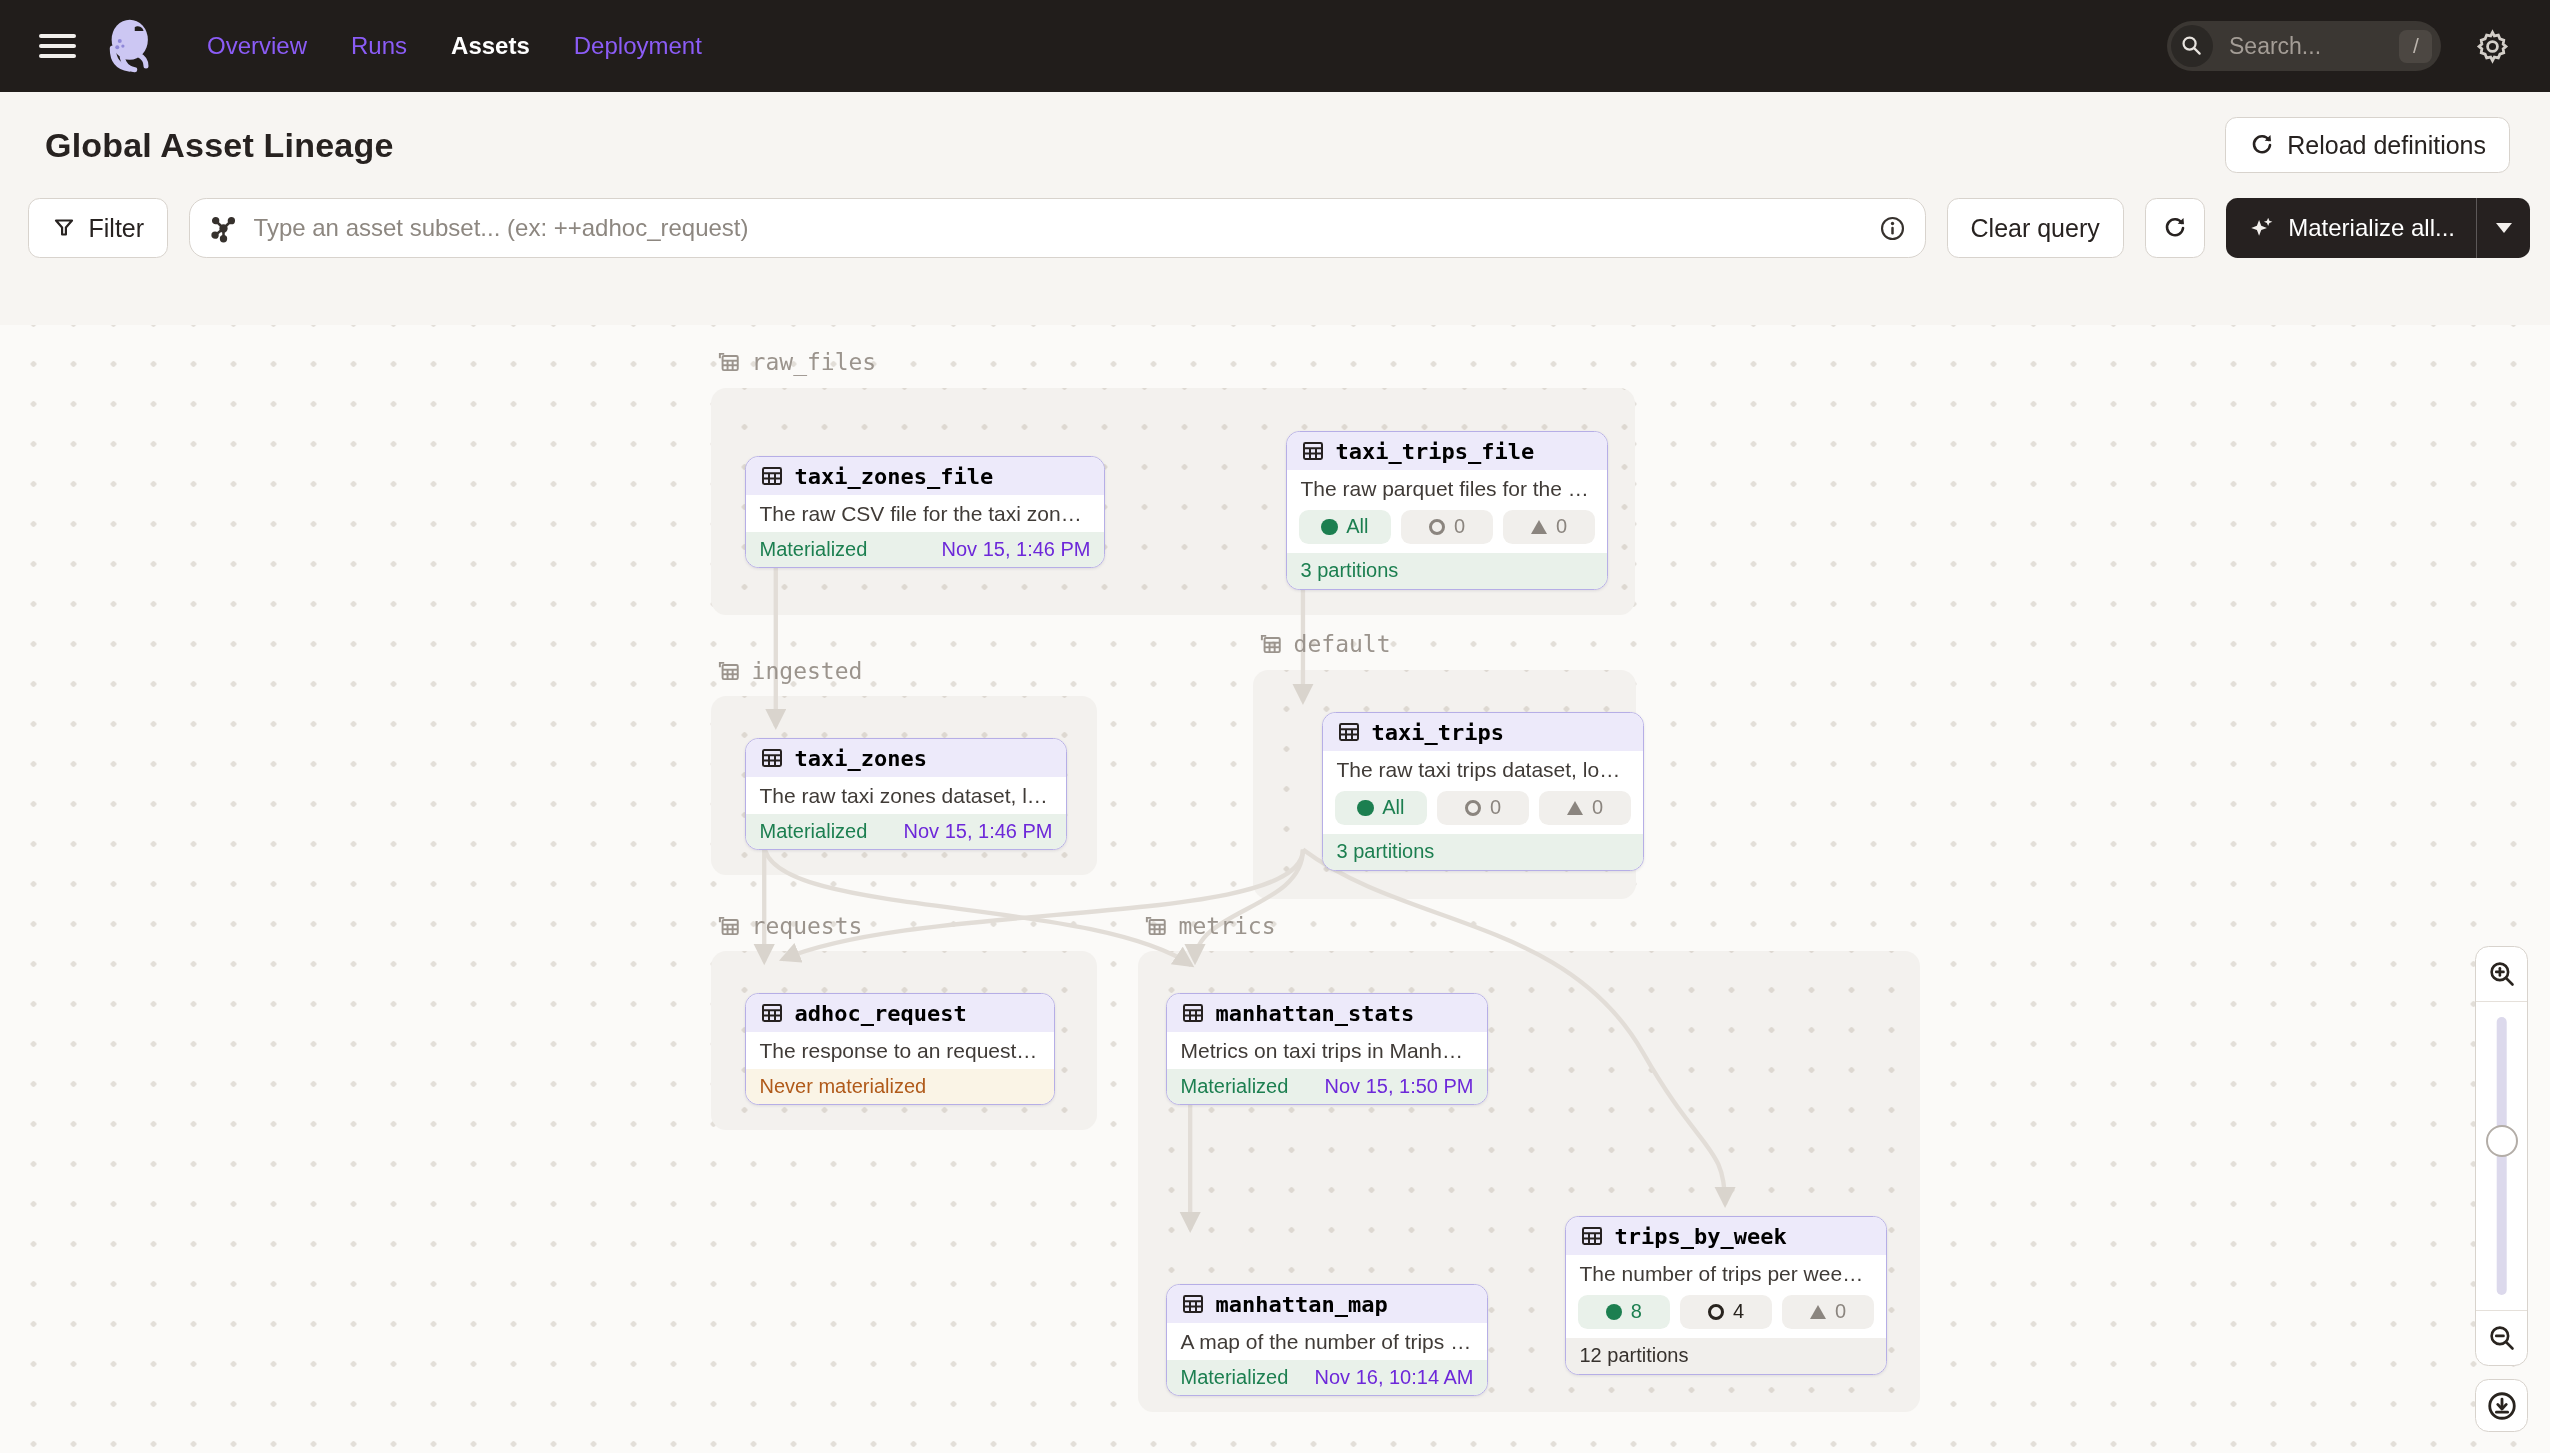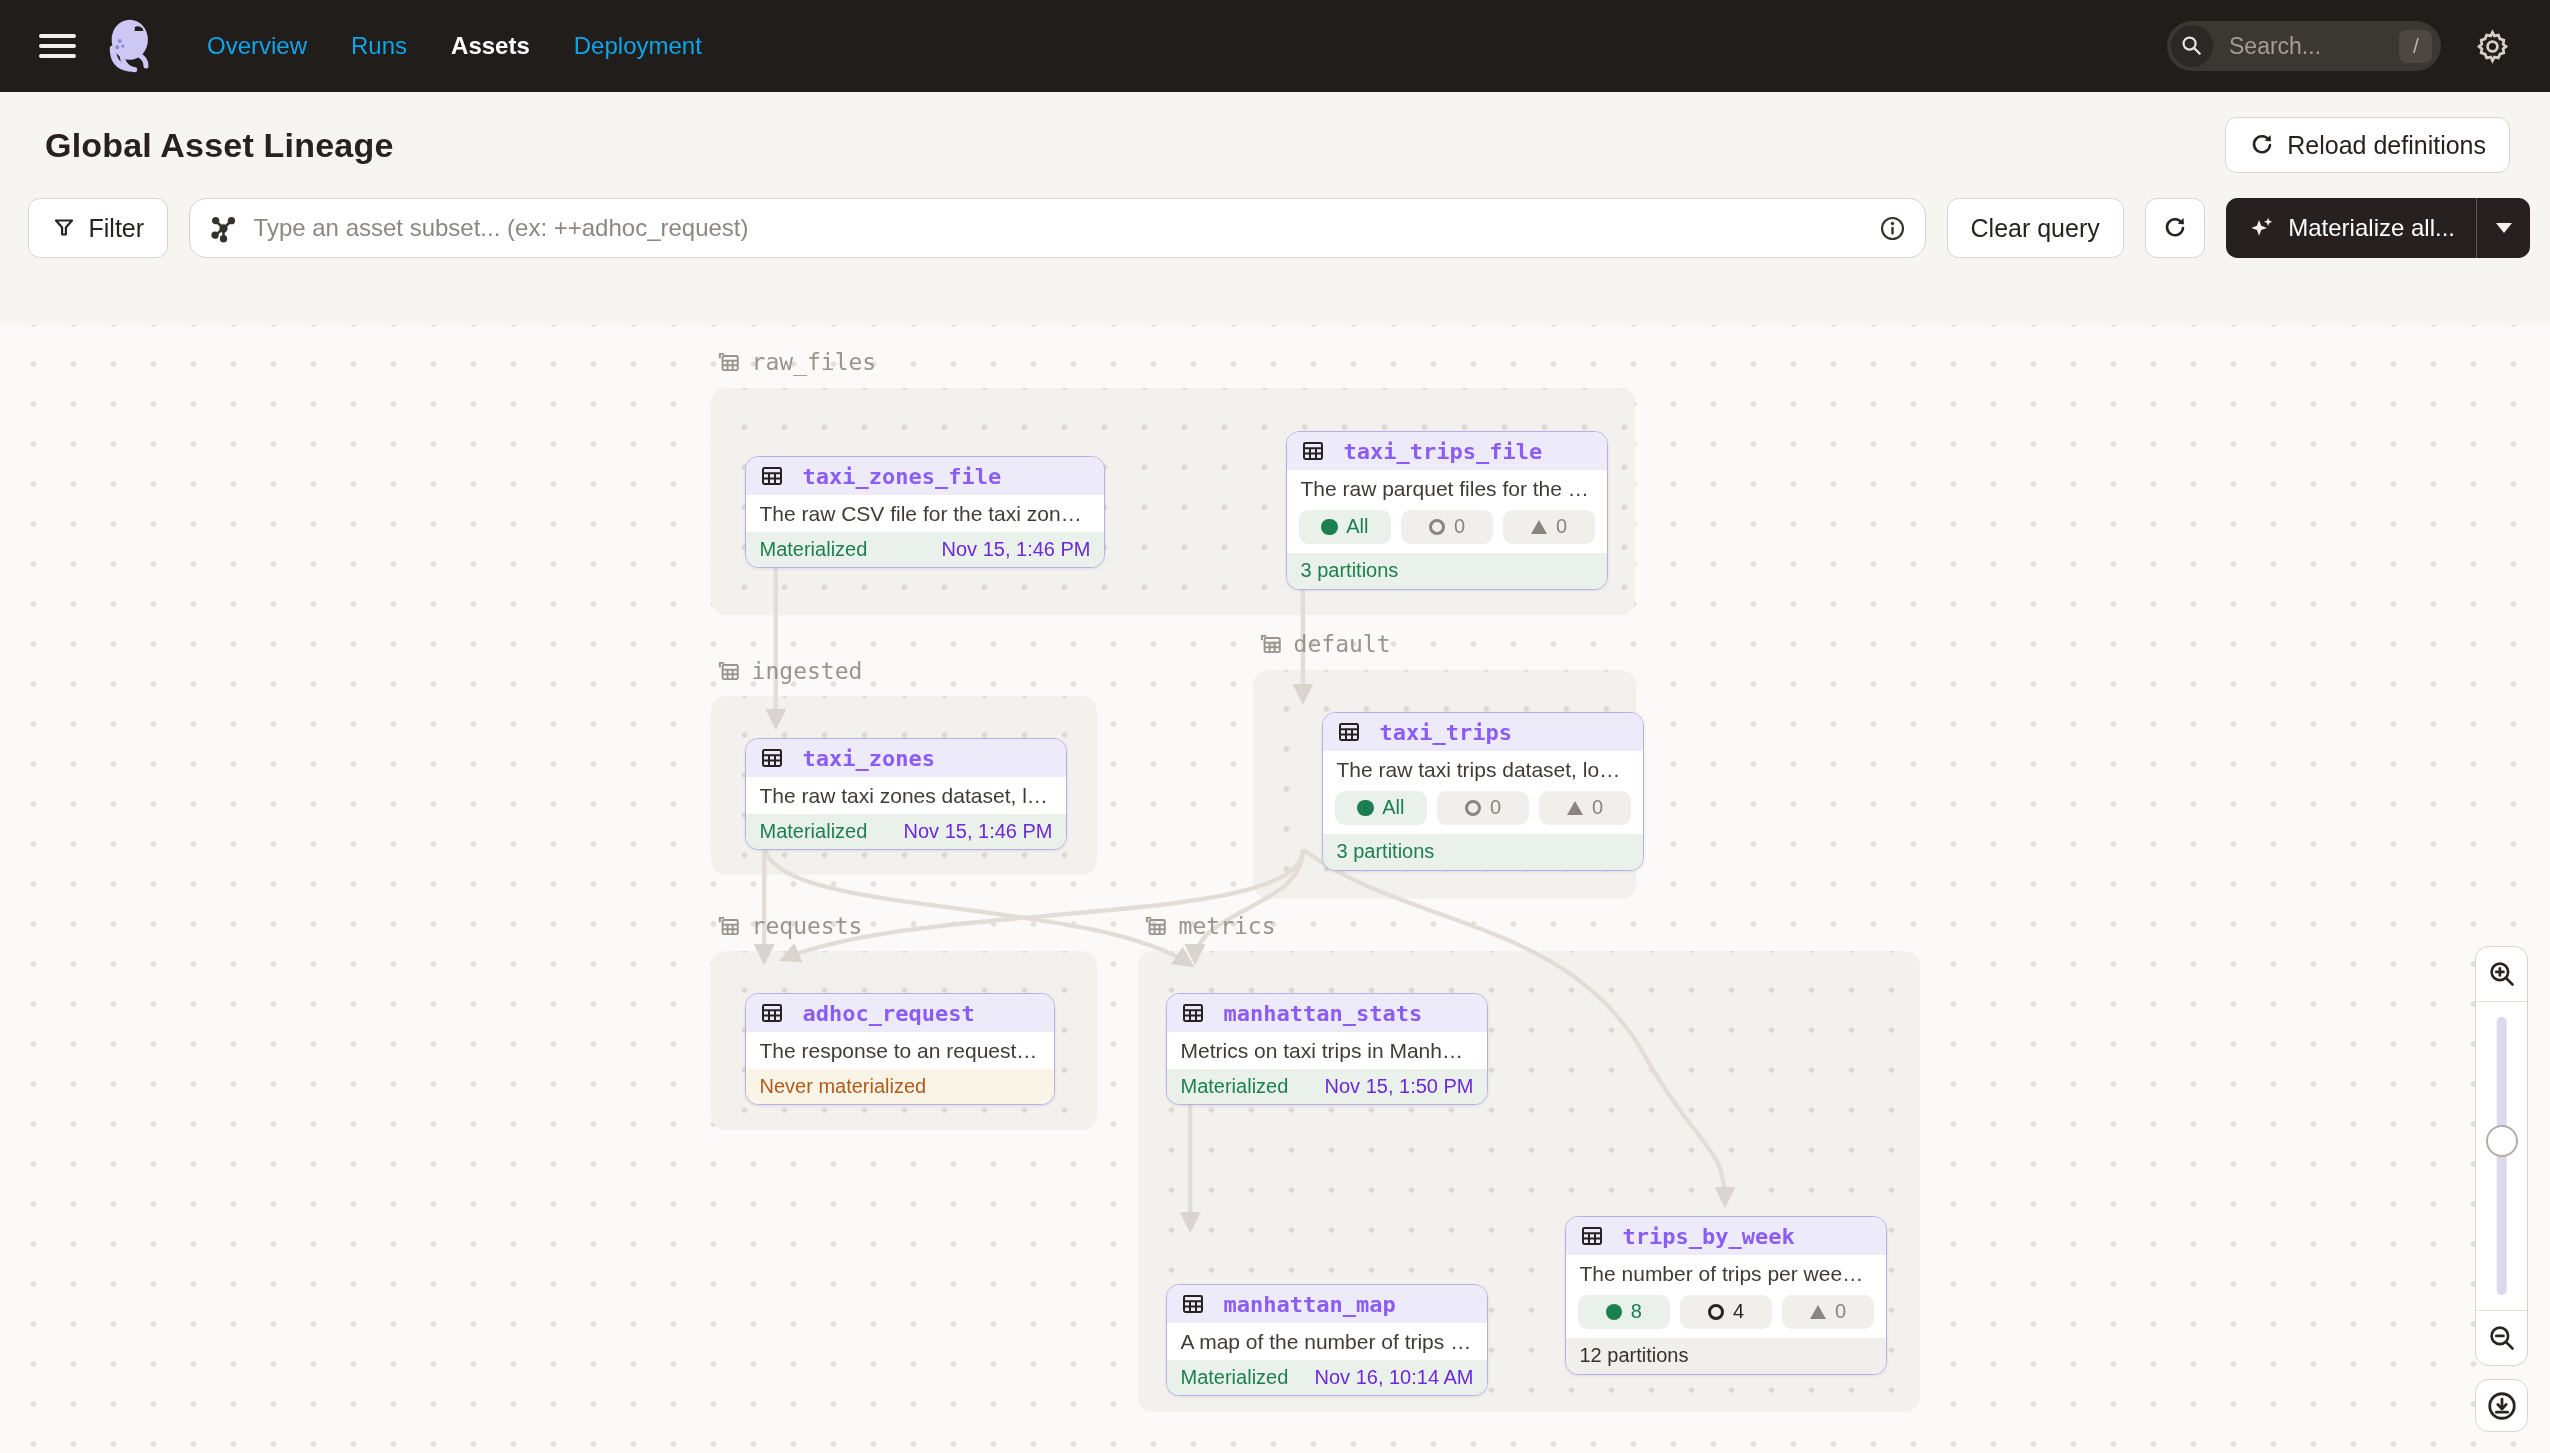--- a/index.html
+++ b/index.html
@@ -8,21 +8,21 @@
     width:2550px; height:1453px; overflow:hidden;
     font-family:"Liberation Sans", sans-serif;
     background:#fbfaf8;
   }
   
   .nav { height:92px; background:#211d1b; display:flex; align-items:center; padding:0 39px; }
   .hamburger { width:37px; height:25px; display:flex; flex-direction:column; justify-content:space-between; cursor:pointer; margin-right:25px; }
   .hamburger span { height:4.3px; background:#f2efec; border-radius:2.9px; }
   .logo { width:60px; height:60px; margin-right:46px; }
   .nav-links { display:flex; gap:44px; }
-  .nav-link { font-size:24px; color:#0ea5e9; cursor:pointer; }
+  .nav-link { font-size:24px; color:#8b5cf6; cursor:pointer; }
   .nav-link.active { color:#ffffff; font-weight:bold; }
   .nav-spacer { flex:1; }
   .search-pill { width:274px; height:50px; background:#3b3733; border-radius:25px; position:relative; display:flex; align-items:center; }
   .mag-circle { position:absolute; left:3.9px; top:3.9px; width:42px; height:42px; border-radius:50%; background:#2b2825; display:flex; align-items:center; justify-content:center; }
   .search-input { background:transparent; border:none; outline:none; color:#e8e4df; font-size:23px; padding:0 0 0 62px; width:164px; }
   .search-input::placeholder { color:#a49d96; }
   .slash-badge { position:absolute; right:8.7px; top:8.7px; width:33px; height:33px; border-radius:7.7px; background:#4c4742; color:#bcb5ae; display:flex; align-items:center; justify-content:center; font-size:21px; }
   .gear { margin-left:33px; cursor:pointer; display:flex; }
 
   
@@ -47,22 +47,22 @@
     background-size:40px 40px; background-position:13.5px 19px; }
   .group-box { position:absolute; background:#f3f1ee; border-radius:15.4px; z-index:1;
     background-image:radial-gradient(circle, #ddd8d1 2.5px, transparent 3px);
     background-size:40px 40px; background-position:13.5px 19px; }
   .group-label { position:absolute; display:flex; gap:10.6px; align-items:center; z-index:3;
     font-family:"DejaVu Sans Mono", monospace; font-size:23px; color:#9b948d; cursor:pointer; }
   .edges { position:absolute; left:0; top:0; z-index:2; pointer-events:none; }
 
   .node { position:absolute; width:322px; border:1.9px solid #b6aee6; border-radius:13.5px; background:#fff;
     box-shadow:0 1px 2.9px rgba(40,35,80,.10); overflow:hidden; z-index:4; cursor:pointer; }
-  .node-header { display:flex; align-items:center; gap:19px; background:#edeafa; padding:6.7px 13.5px;
-    font-family:"DejaVu Sans Mono", monospace; font-weight:bold; font-size:22px; color:#8b5cf6;text-align:center; }
+  .node-header { display:flex; align-items:center; gap:11px; background:#edeafa; padding:6.7px 13.5px;
+    font-family:"DejaVu Sans Mono", monospace; font-weight:bold; font-size:22px; color:#000000;text-align:center; }
   .node-desc { padding:6.7px 13.5px 5.8px; font-size:21px; color:#403b37; white-space:nowrap; overflow:hidden; text-overflow:ellipsis; background:#fff; }
   .node-pills { display:flex; gap:9.6px; padding:2.9px 11.6px 9.6px; background:#fff; }
   .pill { flex:1; height:34px; border-radius:9.6px; display:flex; align-items:center; justify-content:center; gap:8.7px; font-size:20px; }
   .pill.tone-green { background:#e9f1ea; color:#1c7f50; }
   .pill.tone-gray  { background:#f1efec; color:#8b857f; }
   .pill.tone-dark  { background:#f1efec; color:#29241f; }
   .p-dot  { width:16.4px; height:16.4px; border-radius:50%; background:#1c7f50; }
   .p-ring { width:16.4px; height:16.4px; border-radius:50%; border:3.9px solid currentColor; }
   .p-tri  { width:0; height:0; border-left:8.7px solid transparent; border-right:8.7px solid transparent; border-bottom:14.5px solid #8b857f; }
   .node-footer { display:flex; justify-content:space-between; align-items:center; padding:5.8px 13.5px 6.7px; font-size:20px; }

